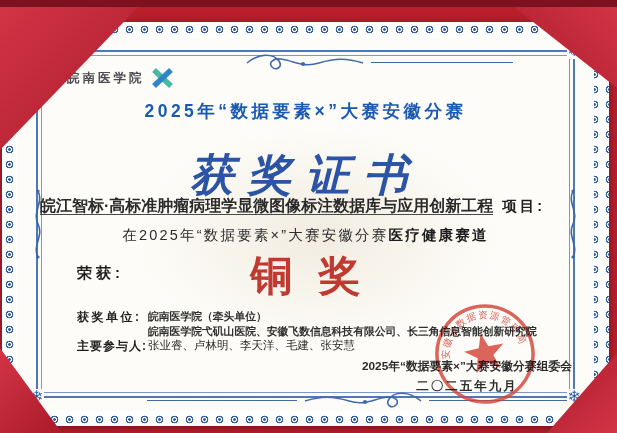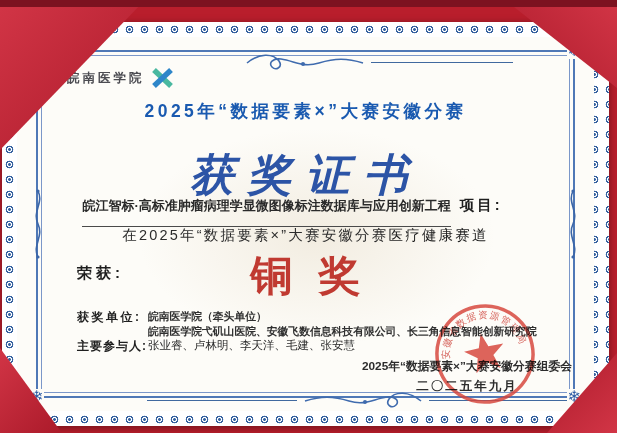--- a/index.html
+++ b/index.html
@@ -36,26 +36,26 @@
 
   .logo{left:50px;top:30px;display:flex;align-items:center;gap:5px;}
   .logo-text{font-size:12.5px;color:#4c4c52;letter-spacing:3px;font-weight:600;}
 
   .title{left:0;right:0;top:62px;text-align:center;font-size:17.5px;font-weight:bold;
          color:#1a5ab0;letter-spacing:3.5px;}
   .heading{left:0;right:0;top:88px;text-align:center;font-family:"DejaVu Serif",serif;
            font-style:italic;font-weight:bold;font-size:44px;color:#2c54a6;letter-spacing:14px;margin-top:21px;}
 
   .project-row{left:0;right:0;top:159px;text-align:center;padding-right:26px;white-space:nowrap;}
-  .project-name{font-size:13px;font-weight:bold;color:#2a2a2a;border-bottom:1.5px solid #4a4a4a;padding-bottom:13px;}
+  .project-name{font-size:16px;font-weight:bold;color:#2a2a2a;border-bottom:1.5px solid #4a4a4a;padding-bottom:0;}
   .project-label{font-size:14.5px;font-weight:bold;color:#1e1e1e;letter-spacing:3px;margin-left:9px;}
 
   .track-row{left:0;right:0;top:189px;text-align:center;font-size:14.5px;color:#2c2c2c;
              letter-spacing:2.2px;white-space:nowrap;}
-  .track-bold{font-weight:normal;color:#1c1c1c;}
+  .track-bold{font-weight:bold;color:#1c1c1c;}
 
   .award-label{left:60px;top:227px;font-size:15px;font-weight:bold;color:#1e1e1e;letter-spacing:4px;text-align:right;}
   .award-name{left:0;right:0;top:211px;text-align:center;font-size:42px;font-weight:bold;
               color:#c03a31;letter-spacing:26px;text-indent:26px;}
 
   .block-label{font-size:12px;font-weight:bold;color:#1f1f1f;letter-spacing:2.5px;white-space:nowrap;}
   .winner-label{left:60px;top:272px;}
   .winner-lines{left:131px;top:272px;font-size:10.8px;font-weight:bold;color:#303030;
                 line-height:15px;white-space:nowrap;}
   .participants-label{left:60px;top:301px;letter-spacing:1px;}

